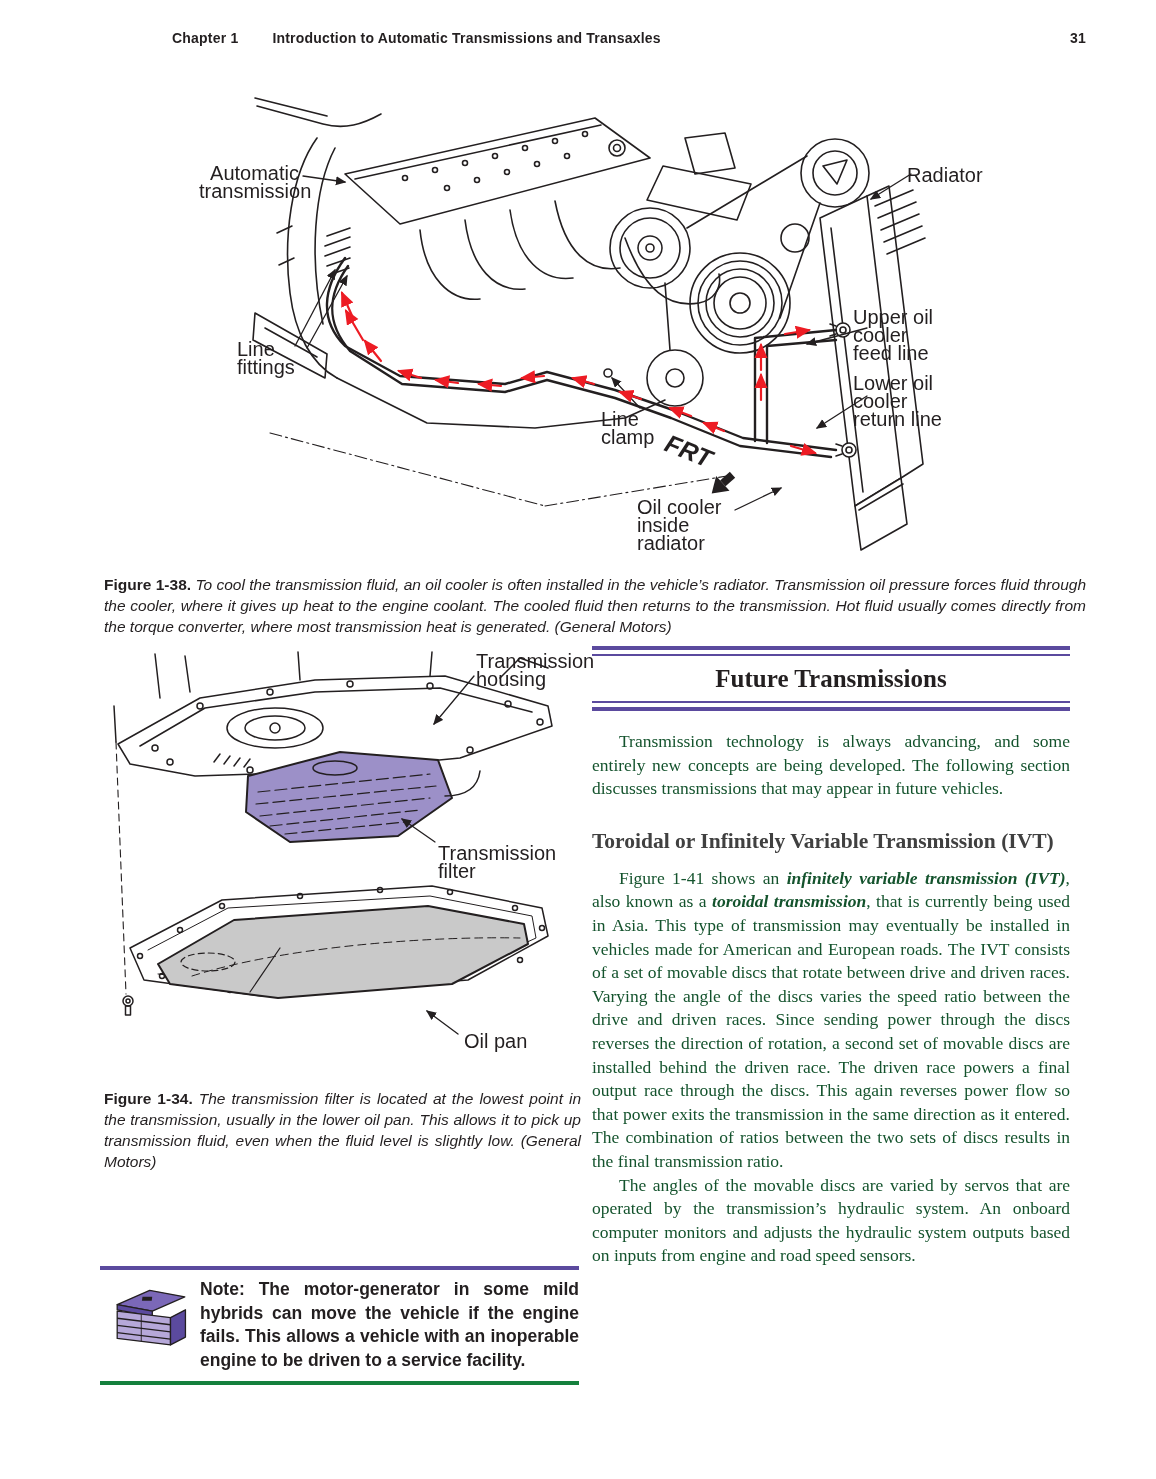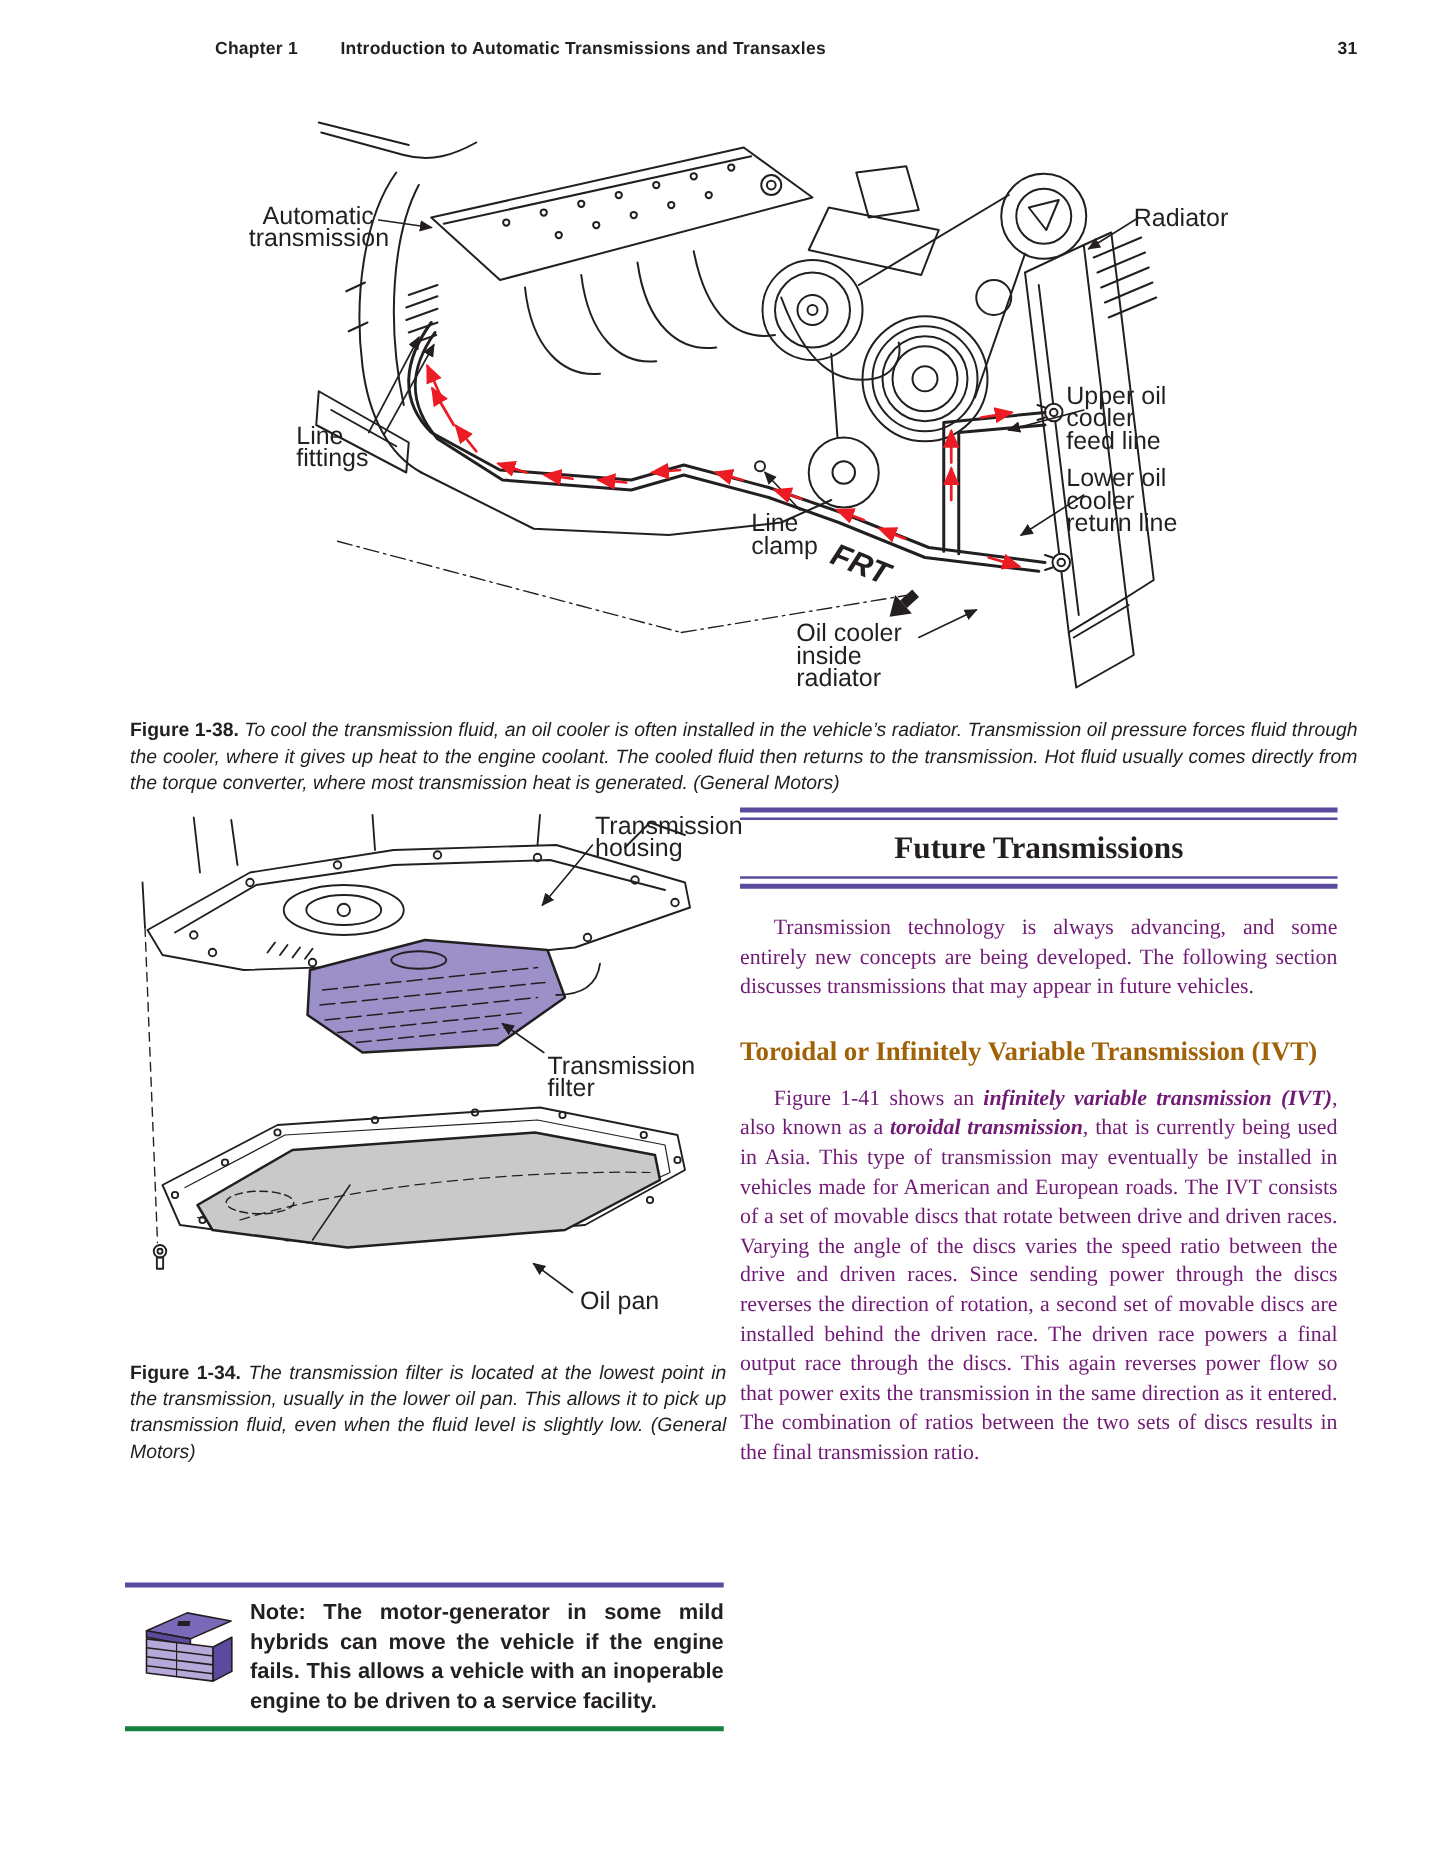--- a/index.html
+++ b/index.html
@@ -45,25 +45,25 @@
   .double-rule .thick{height:4px;}
   .double-rule .thin{height:2px;}
   .double-rule.top .thin{margin-top:4px;}
   .double-rule.bottom .thick{margin-top:4px;}
   .sec-head{
     margin:9px 0 8px 0;text-align:center;font-size:25px;font-weight:bold;color:#231f20;
     font-family:"Liberation Serif",serif;
   }
   .body-par{
     margin:0;font-size:17.5px;line-height:23.6px;text-align:justify;text-indent:27px;
-    color:#701a75;
+    color:#14532d;
   }
   .par-gap{margin-top:0;}
   .sub-head{
-    margin:27px 0 12px 0;font-size:21.5px;line-height:27px;font-weight:bold;color:#a16207;
+    margin:27px 0 12px 0;font-size:21.5px;line-height:27px;font-weight:bold;color:#404040;
   }
   .bi{font-weight:bold;font-style:italic;}
   .first-par{margin-top:19px;}
 </style>
 </head>
 <body>
 
 <div class="pg-header">
   <span class="chap">Chapter 1</span>
   <span class="ttl">Introduction to Automatic Transmissions and Transaxles</span>
@@ -320,13 +320,14 @@
       <div class="thin"></div>
       <div class="thick"></div>
     </div>
 
   <p class="body-par first-par"><span>Transmission technology is always advancing, and some entirely new concepts are being developed. The following section discusses transmissions that may appear in future vehicles.</span></p>
 
   <h2 class="sub-head">Toroidal or Infinitely Variable Transmission (IVT)</h2>
 
   <p class="body-par"><span>Figure 1-41 shows an </span><span class="bi">infinitely variable transmission (IVT)</span><span>, also known as a </span><span class="bi">toroidal transmission</span><span>, that is currently being used in Asia. This type of transmission may eventually be installed in vehicles made for American and European roads. The IVT consists of a set of movable discs that rotate between drive and driven races. Varying the angle of the discs varies the speed ratio between the drive and driven races. Since sending power through the discs reverses the direction of rotation, a second set of movable discs are installed behind the driven race. The driven race powers a final output race through the discs. This again reverses power flow so that power exits the transmission in the same direction as it entered. The combination of ratios between the two sets of discs results in the final transmission ratio.</span></p>
 
+  <p class="body-par par-gap"><span>The angles of the movable discs are varied by servos that are operated by the transmission’s hydraulic system. An onboard computer monitors and adjusts the hydraulic system outputs based on inputs from engine and road speed sensors.</span></p>
 </div>
 
 </body></html>

